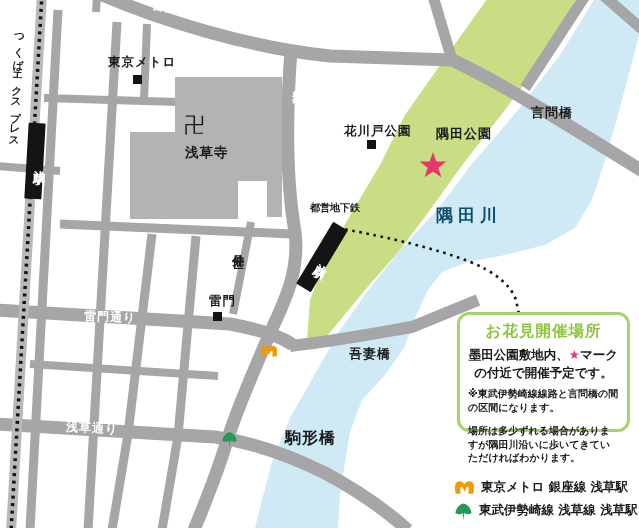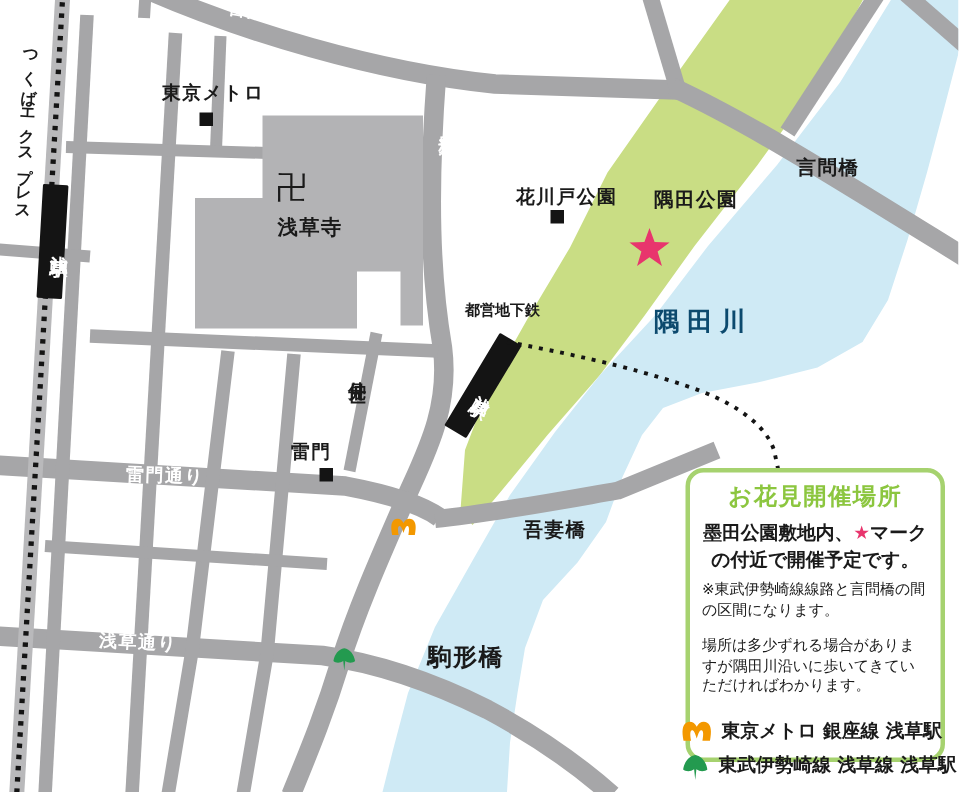--- a/index.html
+++ b/index.html
@@ -16,32 +16,32 @@
   .lbl.road { color:#ffffff; font-weight:bold; }
   .lbl.v { writing-mode:vertical-rl; text-orientation:upright; letter-spacing:2px; }
   .station-text {
     position:absolute; color:#ffffff; font-weight:bold;
     writing-mode:vertical-rl; text-orientation:upright;
     text-align:center; letter-spacing:2px;
   }
   .river-name { color:#0c4a6e; font-size:17px; letter-spacing:5px; font-weight:bold; }
   .manji { font-size:21px; font-weight:normal; }
   .info-box {
-    position:absolute; left:457px; top:312px; width:173px; height:196px;
+    position:absolute; left:457px; top:312px; width:173px; height:120px;
     box-sizing:border-box; background:#ffffff;
     border:3px solid #a6d26f; border-radius:12px;
     padding:5px 8px 4px 8px;
   }
   .info-title {
     text-align:center; color:#8cc63f; font-weight:bold; font-size:15.5px;
     letter-spacing:1px; margin:1px 0 4px 0;
   }
   .info-body { font-size:12.5px; font-weight:bold; color:#1a1a1a; line-height:1.45;text-align:center; }
   .info-star { color:#e8356d; }
-  .info-note { font-size:10px; font-weight:normal; color:#1a1a1a; line-height:1.35; margin-top:5px; }
+  .info-note { font-size:10px; font-weight:bold; color:#1a1a1a; line-height:1.35; margin-top:5px; }
   .info-note2 { margin-top:10px; }
   .legend { position:absolute; left:454px; top:477px; }
   .legend-row { display:flex; align-items:center; margin-bottom:2px; height:21px; }
   .legend-row svg { position:static; margin-right:6px; flex:0 0 auto; }
   .legend-label { font-size:12.5px; font-weight:bold; color:#1a1a1a; white-space:nowrap; }
 </style>
 </head>
 <body>
 
 <div class="stage">
@@ -129,21 +129,21 @@
   <div class="lbl" style="left:531px; top:106px; font-size:13px;">言問橋</div>
 
   <div class="lbl river-name" style="left:436px; top:206px;">隅田川</div>
 
   <div class="lbl" style="left:310px; top:202px; font-size:10px; letter-spacing:0;">都営地下鉄</div>
 
   <div class="station-text" style="left:309px; top:224px; width:26px; height:66px; font-size:11.5px; transform:rotate(31deg);">浅草駅</div>
 
   <div class="lbl v" style="left:231px; top:245px; font-size:12px; letter-spacing:1px;">仲見世</div>
 
-  <div class="lbl" style="left:194px; top:294px;text-align:right;">雷門</div>
+  <div class="lbl" style="left:209px; top:294px;text-align:right;">雷門</div>
 
   <div class="lbl road" style="left:84px; top:311px; transform:rotate(2deg); font-size:12px;">雷門通り</div>
 
   <div class="lbl" style="left:349px; top:347px; font-size:13px;">吾妻橋</div>
 
   <div class="lbl road" style="left:66px; top:422px; transform:rotate(3deg); font-size:12px;">浅草通り</div>
 
   <div class="lbl road v" style="left:185px; top:457px; font-size:11px; transform:rotate(-17deg); letter-spacing:0;">江戸通り</div>
 
   <div class="lbl" style="left:285px; top:429px; font-size:16px;">駒形橋</div>

